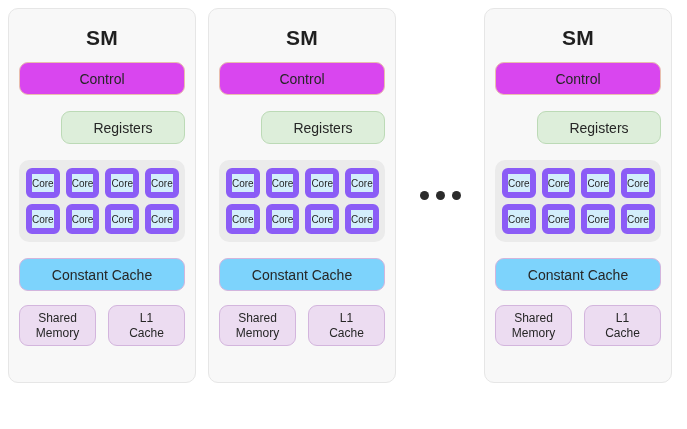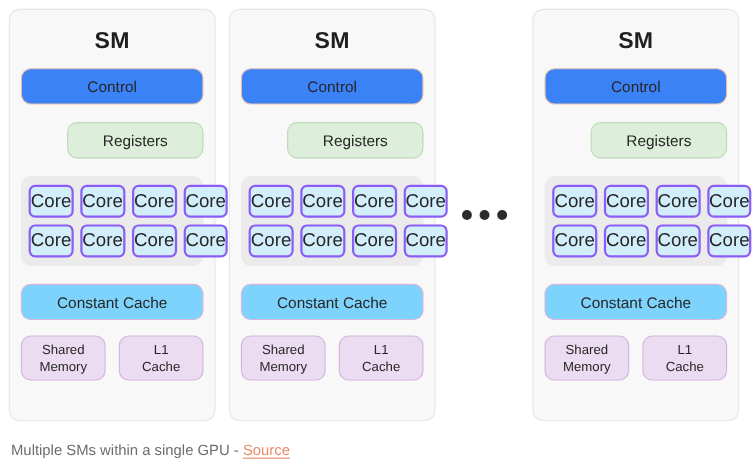--- a/index.html
+++ b/index.html
@@ -62,21 +62,21 @@
     text-align: center;
     font-size: 14px;
     color: #262626;
     display: flex;
     align-items: center;
     justify-content: center;
   }
 
   .block-control {
     height: 33px;
-    background: #3b82f6;
+    background: #d946ef;
     border: 1px solid #e8bfae;
     margin-bottom: 16px;
   }
 
   .block-registers {
     height: 33px;
     background: #ddeeda;
     border: 1px solid #bcdab6;
     margin-bottom: 16px;
     margin-left: 42px;
@@ -91,23 +91,23 @@
   }
   .core-grid {
     display: grid;
     grid-template-columns: repeat(4, 1fr);
     gap: 6px;
   }
   .core-cell {
     box-sizing: border-box;
     height: 30px;
     background: #d3eefb;
-    border: 2px solid #8b5cf6;
+    border: 6px solid #8b5cf6;
     border-radius: 6px;
-    font-size: 17px;
+    font-size: 10px;
     color: #262626;
     display: flex;
     align-items: center;
     justify-content: center;
   }
 
   
   .block-constant {
     height: 33px;
     background: #7dd3fc;
@@ -250,15 +250,14 @@
       <div class="mem-row">
         <div class="mem-box">Shared
 Memory</div>
         <div class="mem-box">L1
 Cache</div>
       </div>
     </div>
 
   </div>
 
-  <div class="caption"><span>Multiple SMs within a single GPU - </span><a class="source-link" href="#">Source</a></div>
 
 </div>
 
 </body></html>

